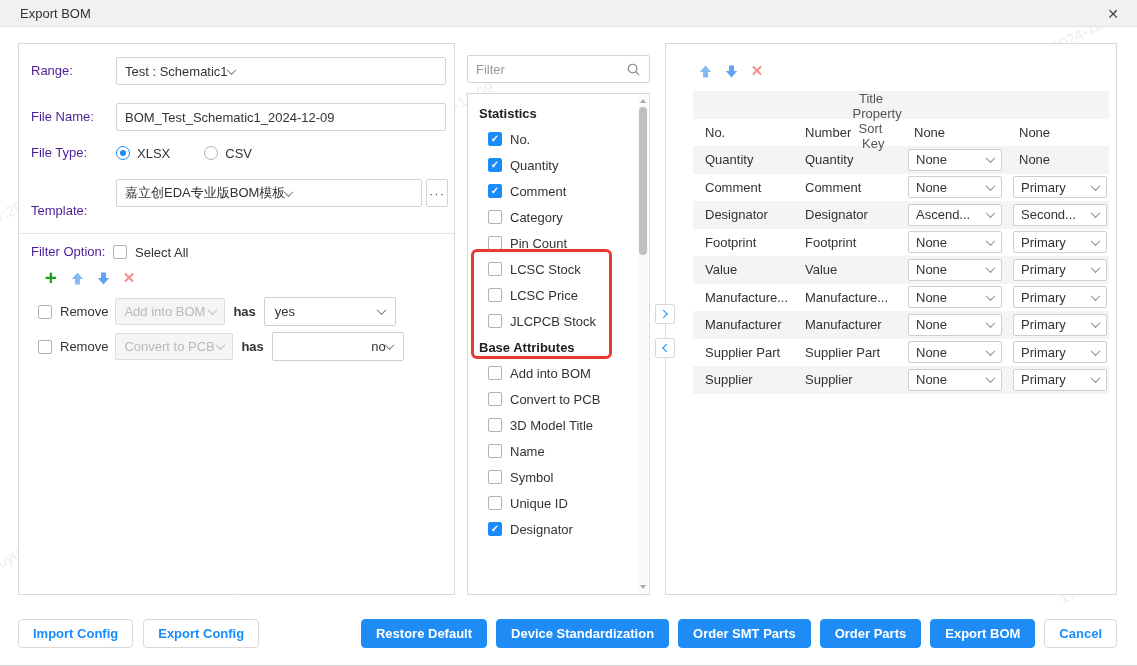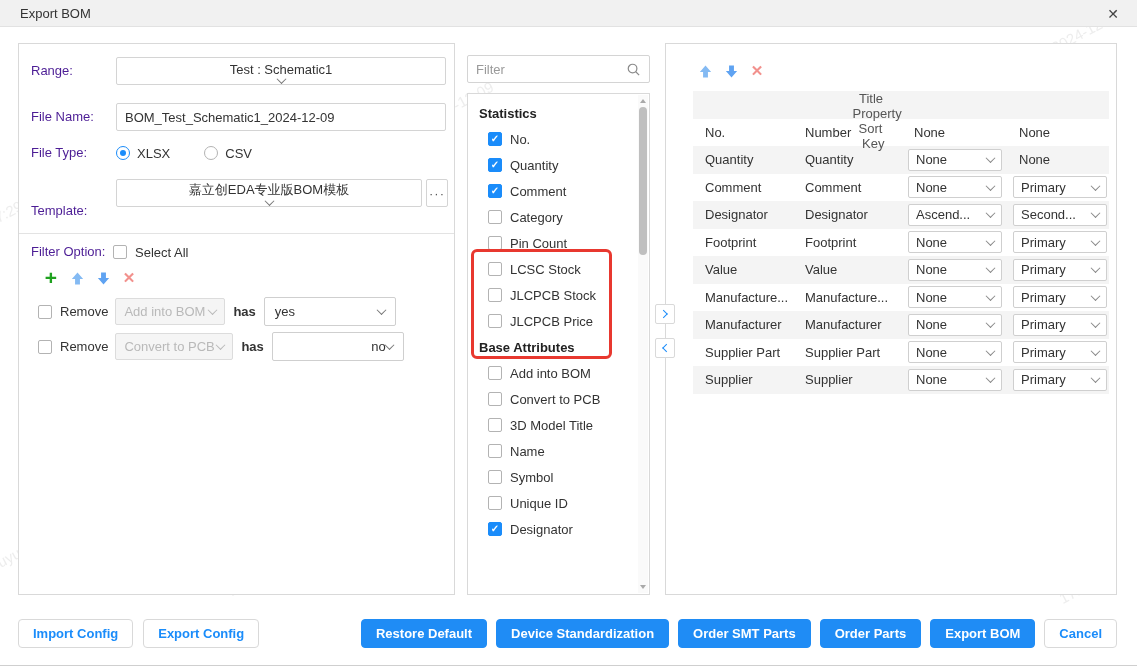--- a/index.html
+++ b/index.html
@@ -20,21 +20,21 @@
     display:flex; align-items:center; }
   .titlebar .title { margin-left:20px; color:#333; }
   .close-btn { position:absolute; right:14px; top:4px; width:20px; height:20px;
     display:flex; align-items:center; justify-content:center;
     font-size:14px; color:#444; cursor:pointer; }
   
   .panel { position:absolute; background:#fff; border:1px solid #d9d9d9; z-index:1; }
   .fld-label { position:absolute; color:#4c1d95; line-height:28px; }
   .inputbox { position:absolute; height:28px; border:1px solid #d4d4d4; border-radius:2px;
     background:#fff; display:flex; align-items:center; padding:0 8px; }
-  .selectbox { justify-content:flex-end; cursor:pointer;flex-direction:column; }
+  .selectbox { justify-content:flex-start; cursor:pointer; }
   .chev { width:7px; height:7px; border-right:1.5px solid #777; border-bottom:1.5px solid #777;
     transform:rotate(45deg) translate(-1px,-1px); flex:none; }
   .textinput { width:100%; height:100%; border:none; outline:none; font:inherit; color:#333; background:transparent; }
   .textinput::placeholder { color:#9a9a9a; }
   .more-btn { position:absolute; height:28px; border:1px solid #d4d4d4; border-radius:2px;
     background:#fff; display:flex; align-items:center; justify-content:center;
     color:#555; letter-spacing:1px; cursor:pointer; }
   
   .cb { width:14px; height:14px; border:1px solid #b3b3b3; border-radius:2px; background:#fff;
     flex:none; display:inline-flex; align-items:center; justify-content:center; cursor:pointer; }
@@ -246,25 +246,25 @@
     <div class="list-item">
       <span class="cb"></span>
       <span>Pin Count</span>
       </div>
     <div class="list-item">
       <span class="cb"></span>
       <span>LCSC Stock</span>
       </div>
     <div class="list-item">
       <span class="cb"></span>
+      <span>LCSC Price</span>
+      </div>
+    <div class="list-item">
+      <span class="cb"></span>
       <span>JLCPCB Stock</span>
-      </div>
-    <div class="list-item">
-      <span class="cb"></span>
-      <span>JLCPCB Price</span>
       </div>
 
     <div class="list-section-title">Base Attributes</div>
 
     <div class="list-item">
       <span class="cb"></span>
       <span>Add into BOM</span>
       </div>
     <div class="list-item">
       <span class="cb"></span>

